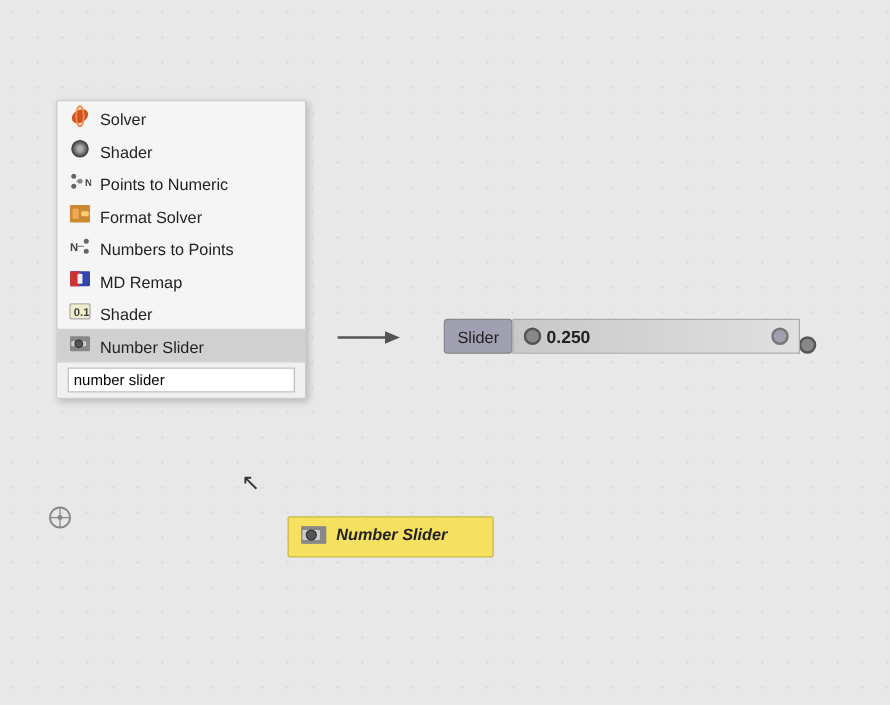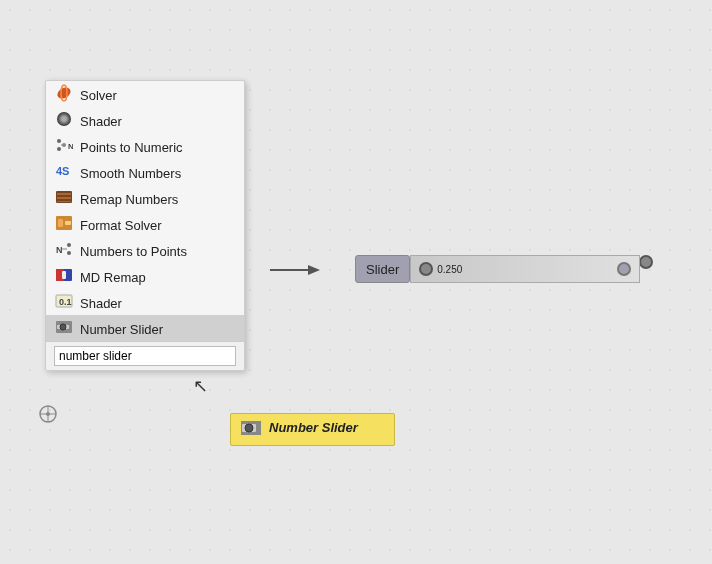--- a/index.html
+++ b/index.html
@@ -128,21 +128,21 @@
       display: flex;
       align-items: center;
     }
 
     
     .slider-node {
       position: absolute;
       top: 255px;
       left: 355px;
       display: flex;
-      align-items: flex-start;
+      align-items: flex-end;
     }
 
     .slider-label {
       background: #a0a0b0;
       border: 1px solid #888;
       border-radius: 3px;
       padding: 4px 10px;
       font-size: 13px;
       color: #222;
       height: 28px;
@@ -164,22 +164,23 @@
     .slider-dot {
       width: 14px; height: 14px;
       border-radius: 50%;
       background: #888;
       border: 2px solid #555;
       margin-right: 4px;
       flex-shrink: 0;
     }
 
     .slider-value {
-      font-size: 10px;
+      font-size: 14px;
       color: #222;
+      font-weight: bold;
     }
 
     .slider-output {
       width: 14px; height: 14px;
       border-radius: 50%;
       background: #a0a0b0;
       border: 2px solid #777;
       margin-left: auto;
     }
 
@@ -252,40 +253,21 @@
         <circle cx="4" cy="5" r="2" fill="#666"></circle>
         <circle cx="4" cy="13" r="2" fill="#666"></circle>
         <circle cx="9" cy="9" r="2" fill="#888"></circle>
         <text x="13" y="13" font-size="8" fill="#444" font-weight="bold">N</text>
         <line x1="6" y1="9" x2="11" y2="9" stroke="#888" stroke-width="1"></line>
       </svg>
     </div>
     <span class="label">Points to Numeric</span>
   </div>
 
-  <div class="menu-item">
-    <div class="icon">
-      <svg class="svg-icon" viewBox="0 0 18 18">
-        <text x="1" y="13" font-size="11" fill="#3366cc" font-weight="bold">4S</text>
-      </svg>
-    </div>
-    <span class="label">Smooth Numbers</span>
-  </div>
-
-  <div class="menu-item">
-    <div class="icon">
-      <svg class="svg-icon" viewBox="0 0 18 18">
-        <rect x="1" y="3" width="16" height="12" fill="#774422" rx="1"></rect>
-        <rect x="2" y="5" width="14" height="2" fill="#aa6633"></rect>
-        <rect x="2" y="9" width="14" height="2" fill="#aa6633"></rect>
-        <rect x="2" y="13" width="14" height="1" fill="#aa6633"></rect>
-      </svg>
-    </div>
-    <span class="label">Remap Numbers</span>
-  </div>
+
 
 
   <div class="menu-item">
     <div class="icon">
       <svg class="svg-icon" viewBox="0 0 18 18">
         <rect x="1" y="2" width="16" height="14" fill="#cc8833" rx="1"></rect>
         <rect x="3" y="5" width="5" height="8" fill="#eeaa55" rx="1"></rect>
         <rect x="10" y="7" width="6" height="4" fill="#ffcc77" rx="1"></rect>
       </svg>
     </div>

